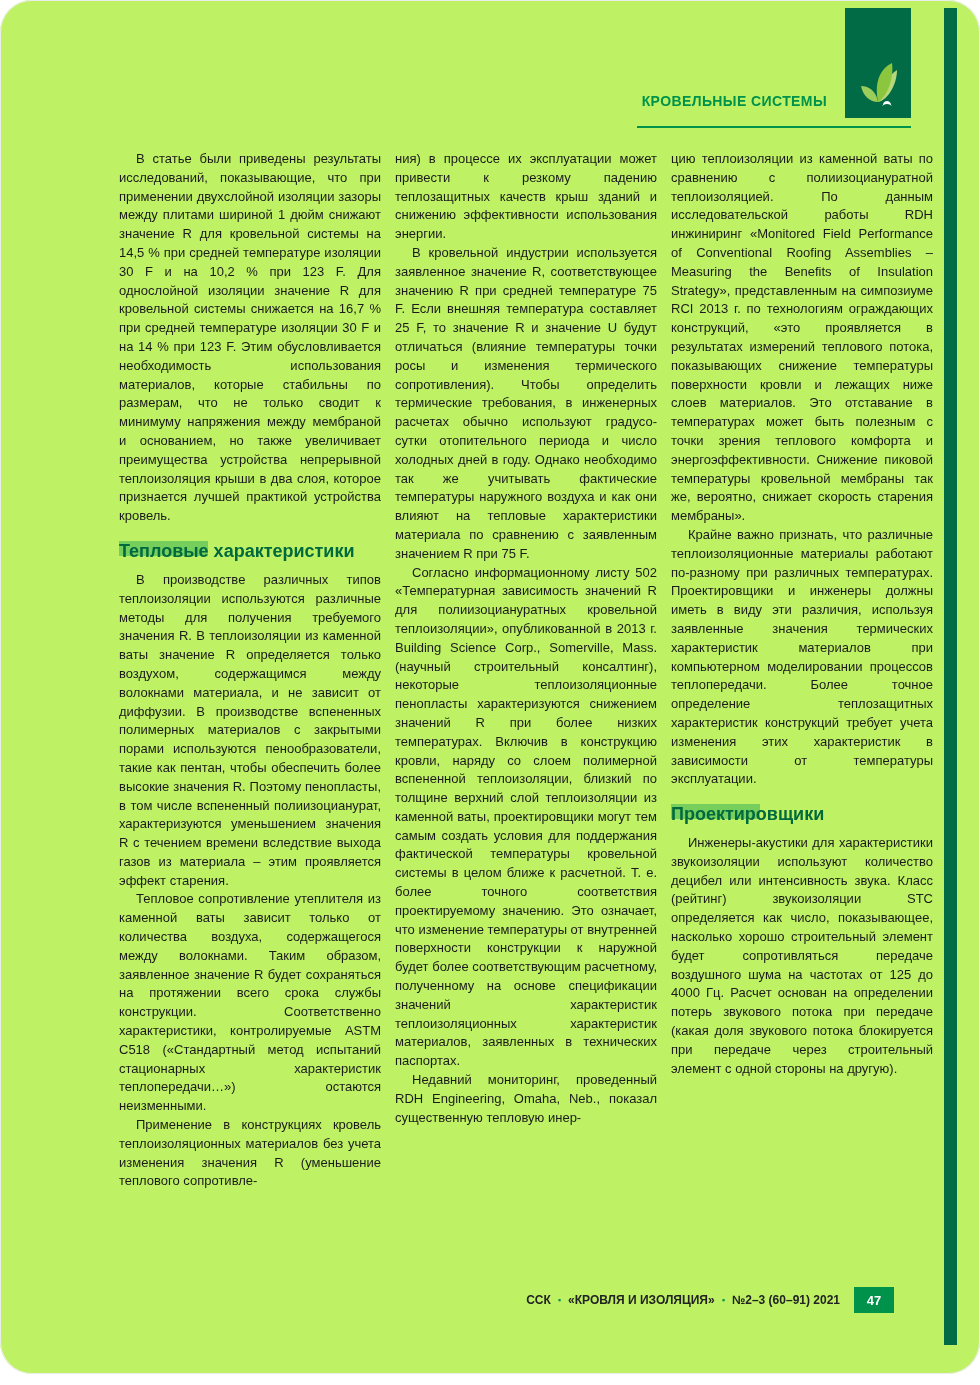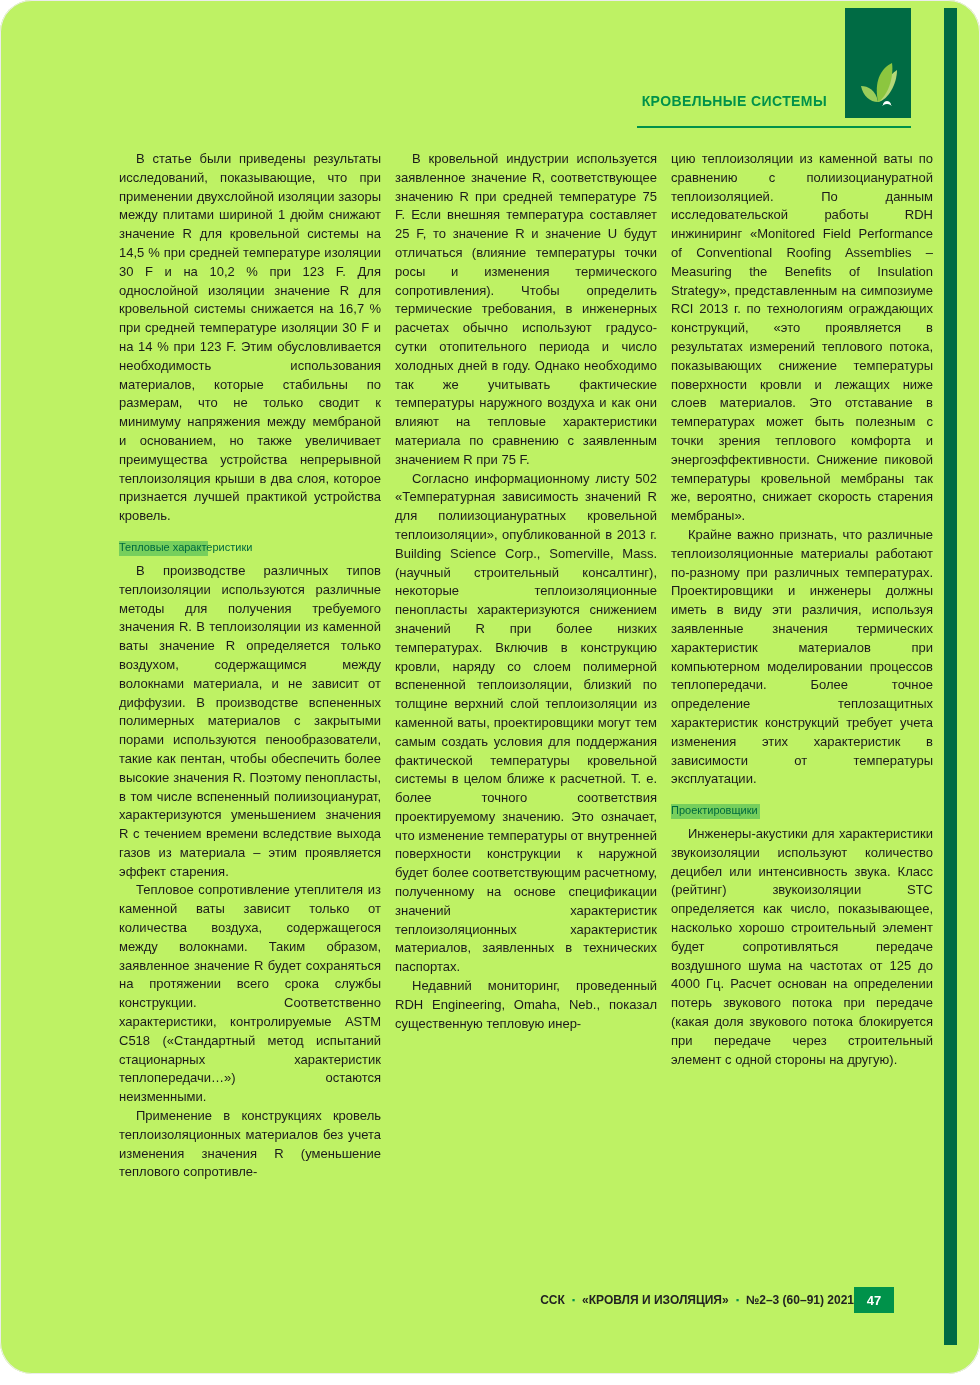--- a/index.html
+++ b/index.html
@@ -54,21 +54,21 @@
   .col p {
     font-size:13px; line-height:18.8px;
     text-align:justify;
     hyphens:auto;
     color:#1b1b1b;
   }
   .col p.ind { text-indent:17px; }
   h2.sec {
     position:relative;
     margin:15px 0 9px 0;
-    font-size:11px; font-weight:normal;
+    font-size:18px; font-weight:bold;
     color:#00693E;
   }
   .sec .hl {
     position:absolute; left:-5px; top:0px;
     width:94px; height:15px;
     background:rgba(0,150,80,.38);
   }
   .sec .t { position:relative; }
   
   .footer {
@@ -77,20 +77,21 @@
     display:flex; align-items:center; justify-content:flex-end;
   }
   .footer-line {
     font-size:12px; font-weight:bold; color:#222;
     display:flex; align-items:center; white-space:nowrap;
   }
   .footer-line .bullet {
     color:#00924A; font-size:9px; margin:0 7px; line-height:1;
   }
   .page-num {
+    margin-left:14px;
     width:40px; height:26px;
     background:#00924A; color:#fff;
     font-size:13px; font-weight:bold;
     display:flex; align-items:center; justify-content:center;
   }
 </style>
 </head>
 <body>
 
 <div class="page">
@@ -118,20 +119,21 @@
       <h2 class="sec">
         <span class="hl"></span>
         <span class="t">Тепловые характеристики</span>
       </h2>
       <p class="ind">В производстве различных типов теплоизоляции используются различные методы для получения требуемого значения R. В теплоизоляции из каменной ваты значение R определяется только воздухом, содержащимся между волокнами материала, и не зависит от диффузии. В производстве вспененных полимерных материалов с закрытыми порами используются пенообразователи, такие как пентан, чтобы обеспечить более высокие значения R. Поэтому пенопласты, в том числе вспененный полиизоцианурат, характеризуются уменьшением значения R с течением времени вследствие выхода газов из материала – этим проявляется эффект старения.</p>
       <p class="ind">Тепловое сопротивление утеплителя из каменной ваты зависит только от количества воздуха, содержащегося между волокнами. Таким образом, заявленное значение R будет сохраняться на протяжении всего срока службы конструкции. Соответственно характеристики, контролируемые ASTM C518 («Стандартный метод испытаний стационарных характеристик теплопередачи…») остаются неизменными.</p>
       <p class="ind">Применение в конструкциях кровель теплоизоляционных материалов без учета изменения значения R (уменьшение теплового сопротивле-</p>
     </section>
 
     <section class="col">
+      <p>ния) в процессе их эксплуатации может привести к резкому падению теплозащитных качеств крыш зданий и снижению эффективности использования энергии.</p>
       <p class="ind">В кровельной индустрии используется заявленное значение R, соответствующее значению R при средней температуре 75 F. Если внешняя температура составляет 25 F, то значение R и значение U будут отличаться (влияние температуры точки росы и изменения термического сопротивления). Чтобы определить термические требования, в инженерных расчетах обычно используют градусо-сутки отопительного периода и число холодных дней в году. Однако необходимо так же учитывать фактические температуры наружного воздуха и как они влияют на тепловые характеристики материала по сравнению с заявленным значением R при 75 F.</p>
       <p class="ind">Согласно информационному листу 502 «Температурная зависимость значений R для полиизоциануратных кровельной теплоизоляции», опубликованной в 2013 г. Building Science Corp., Somerville, Mass. (научный строительный консалтинг), некоторые теплоизоляционные пенопласты характеризуются снижением значений R при более низких температурах. Включив в конструкцию кровли, наряду со слоем полимерной вспененной теплоизоляции, близкий по толщине верхний слой теплоизоляции из каменной ваты, проектировщики могут тем самым создать условия для поддержания фактической температуры кровельной системы в целом ближе к расчетной. Т. е. более точного соответствия проектируемому значению. Это означает, что изменение температуры от внутренней поверхности конструкции к наружной будет более соответствующим расчетному, полученному на основе спецификации значений характеристик теплоизоляционных характеристик материалов, заявленных в технических паспортах.</p>
       <p class="ind">Недавний мониторинг, проведенный RDH Engineering, Omaha, Neb., показал существенную тепловую инер-</p>
     </section>
 
     <section class="col">
       <p>цию теплоизоляции из каменной ваты по сравнению с полиизоциануратной теплоизоляцией. По данным исследовательской работы RDH инжиниринг «Monitored Field Performance of Conventional Roofing Assemblies – Measuring the Benefits of Insulation Strategy», представленным на симпозиуме RCI 2013 г. по технологиям ограждающих конструкций, «это проявляется в результатах измерений теплового потока, показывающих снижение температуры поверхности кровли и лежащих ниже слоев материалов. Это отставание в температурах может быть полезным с точки зрения теплового комфорта и энергоэффективности. Снижение пиковой температуры кровельной мембраны так же, вероятно, снижает скорость старения мембраны».</p>
       <p class="ind">Крайне важно признать, что различные теплоизоляционные материалы работают по-разному при различных температурах. Проектировщики и инженеры должны иметь в виду эти различия, используя заявленные значения термических характеристик материалов при компьютерном моделировании процессов теплопередачи. Более точное определение теплозащитных характеристик конструкций требует учета изменения этих характеристик в зависимости от температуры эксплуатации.</p>
       <h2 class="sec">
         <span class="hl"></span>

